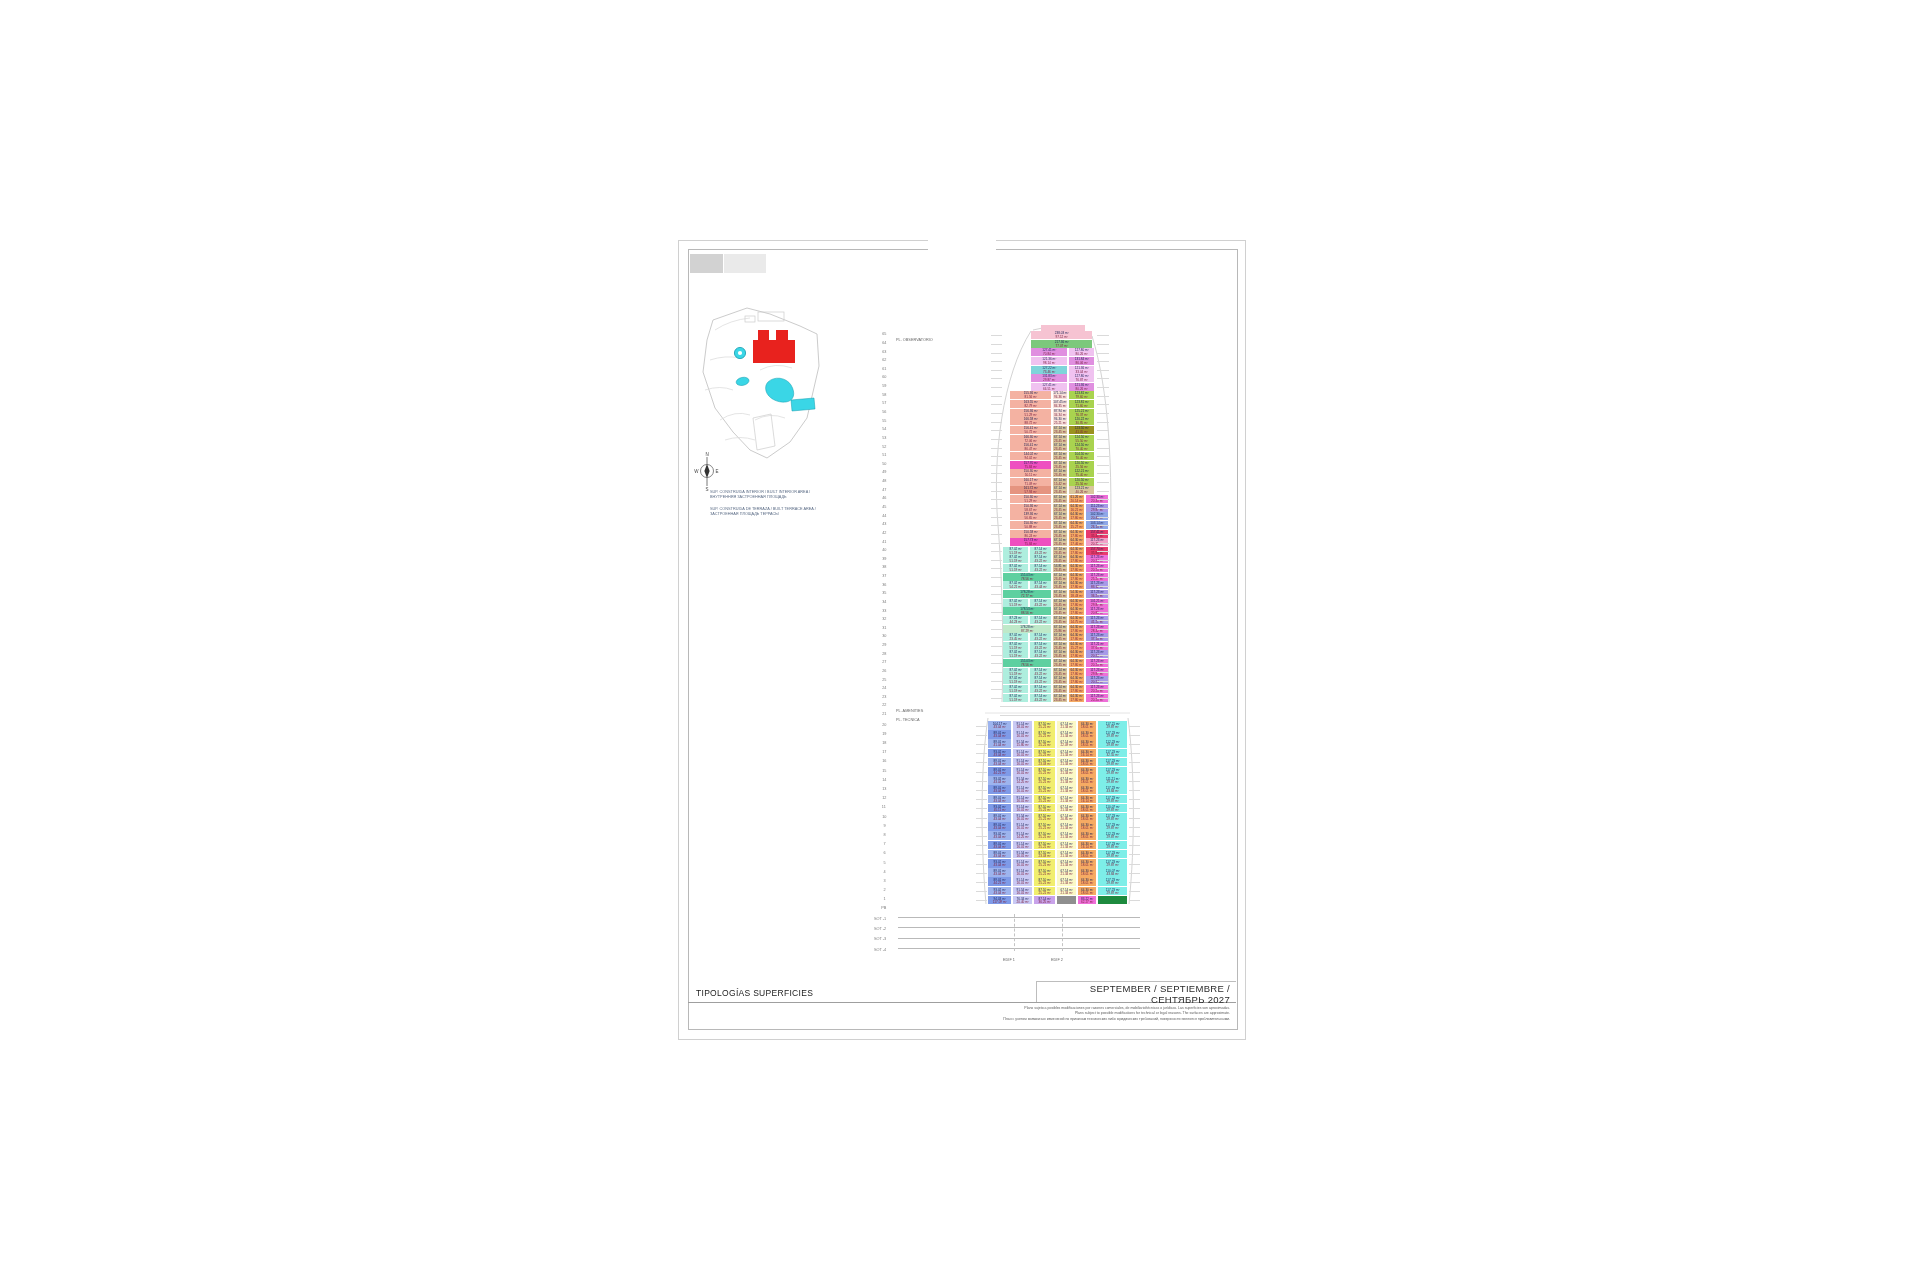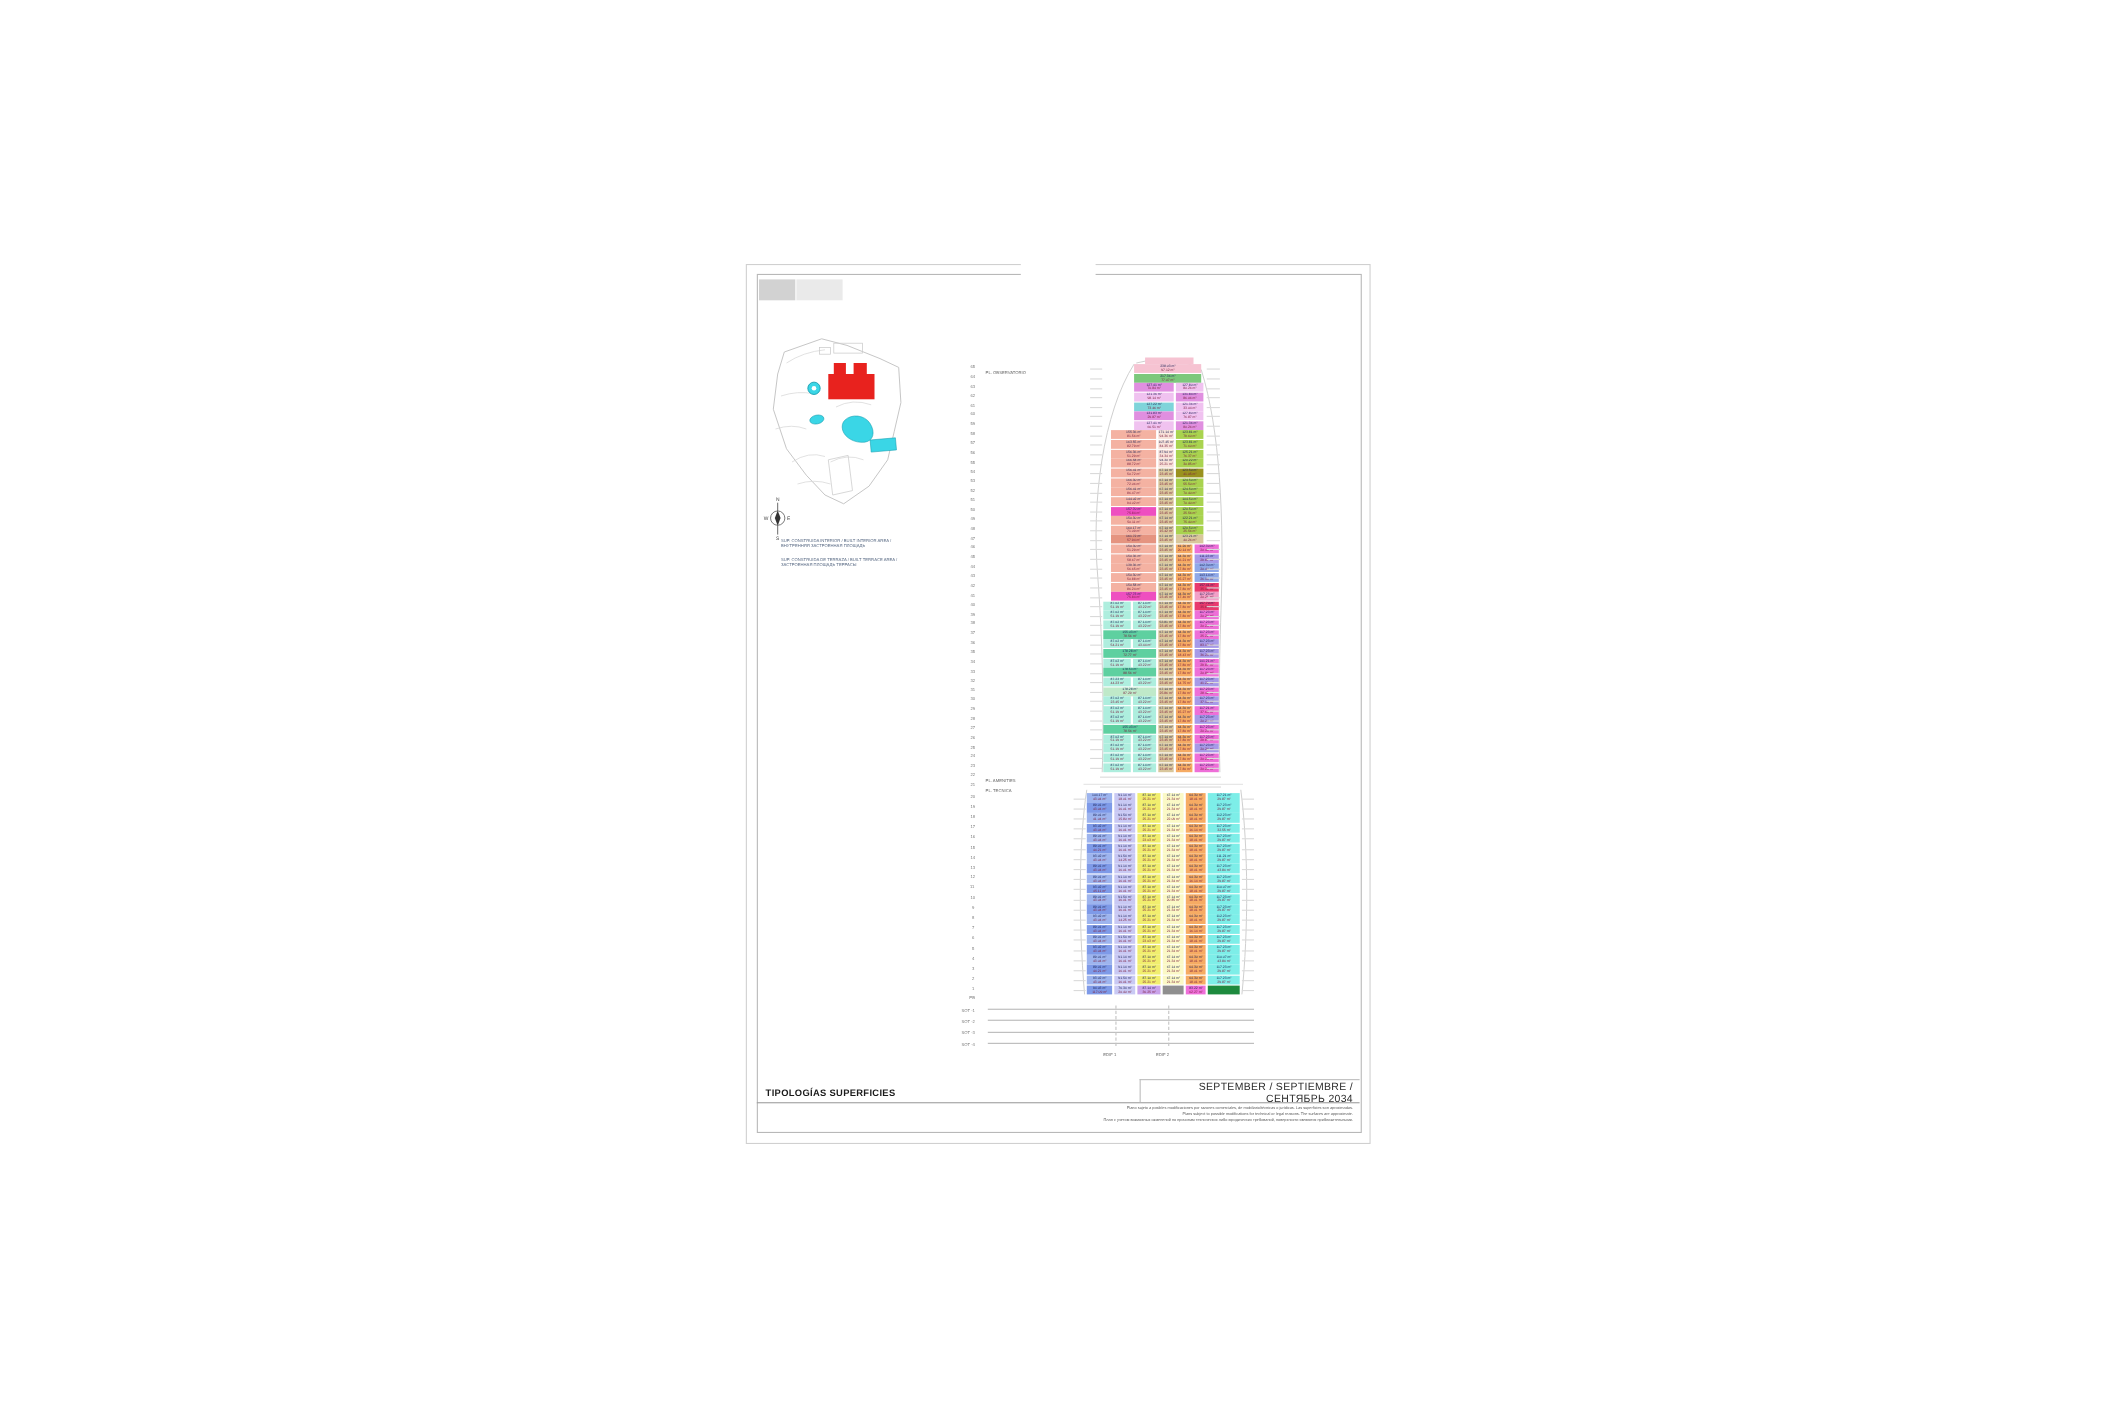--- a/index.html
+++ b/index.html
@@ -19,21 +19,21 @@
   .flbox{position:absolute;width:28px;height:8px;}
   .fln{position:absolute;right:0;top:0;font-size:8.5px;color:#7a7a7a;transform:scale(.45);transform-origin:100% 0;white-space:nowrap;}
   .fllabel{position:absolute;height:8px;}
   .fll{font-size:8.5px;color:#666;transform:scale(.45);transform-origin:0 0;white-space:nowrap;display:inline-block;}
   .tick{position:absolute;height:0;border-top:1px solid #dadada;}
   .bline{position:absolute;height:0;border-top:1px solid #b9b9b9;}
   .vdash{position:absolute;width:0;border-left:1px dashed #c4c4c4;}
   .crown{position:absolute;left:1041px;top:325px;width:44px;height:6px;background:#f6c3d2;}
   .hline{position:absolute;height:0;border-top:1px solid #9f9f9f;}
   .vline{position:absolute;width:0;border-left:1px solid #9f9f9f;}
-  .title-main{position:absolute;left:696px;top:988px;font-size:8.5px;font-weight:bold;color:#1b1b1b;letter-spacing:.3px;}
+  .title-main{position:absolute;left:696px;top:988px;font-size:8.5px;font-weight:normal;color:#1b1b1b;letter-spacing:.3px;}
   .date-box{position:absolute;left:1040px;top:983px;width:190px;text-align:right;font-size:9.5px;color:#2b2b2b;letter-spacing:.3px;}
   .disc-box{position:absolute;left:990px;top:1005px;width:240px;height:22px;}
   .disc-in{position:absolute;right:0;top:0;width:480px;transform:scale(.5);transform-origin:100% 0;
            text-align:right;font-size:7px;line-height:1.55;color:#5a5a5a;}
   .legend-block{position:absolute;height:12px;}
   .leg-in{position:absolute;left:0;top:0;transform:scale(.45);transform-origin:0 0;font-size:8.5px;line-height:1.35;
           color:#5a6b85;white-space:nowrap;}
 </style>
 </head>
 <body>
@@ -95,21 +95,21 @@
     <div>ЗАСТРОЕННАЯ ПЛОЩАДЬ ТЕРРАСЫ</div>
   </div>
 </div>
 
 <div class="crown"></div>
 
 <div class="hline" style="left:688px;top:1002px;width:548px;"></div>
 <div class="hline" style="left:1036px;top:981px;width:200px;border-top-color:#bdbdbd;"></div>
 <div class="vline" style="left:1036px;top:981px;height:21px;border-left-color:#bdbdbd;"></div>
 <div class="title-main">TIPOLOGÍAS SUPERFICIES</div>
-<div class="date-box">SEPTEMBER / SEPTIEMBRE / СЕНТЯБРЬ 2034</div>
+<div class="date-box">SEPTEMBER / SEPTIEMBRE / СЕНТЯБРЬ 2027</div>
 <div class="disc-box">
   <div class="disc-in">
     <div>Plano sujeto a posibles modificaciones por razones comerciales, de mobiliario/técnicas o jurídicas. Las superficies son aproximadas.</div>
     <div>Plans subject to possible modifications for technical or legal reasons. The surfaces are approximate.</div>
     <div>План с учетом возможных изменений по причинам технических либо юридических требований, поверхности являются приблизительными.</div>
   </div>
 </div>
 
 <div class="cell" style="left: 1031px; top: 331px; width: 61.4px; height: 8px; background: rgb(246, 195, 210);">
       <div class="ctxt">

